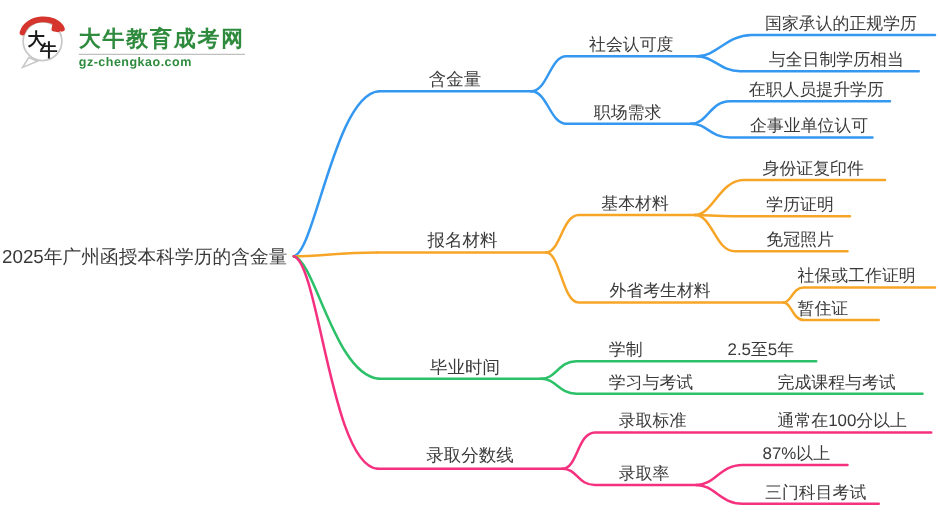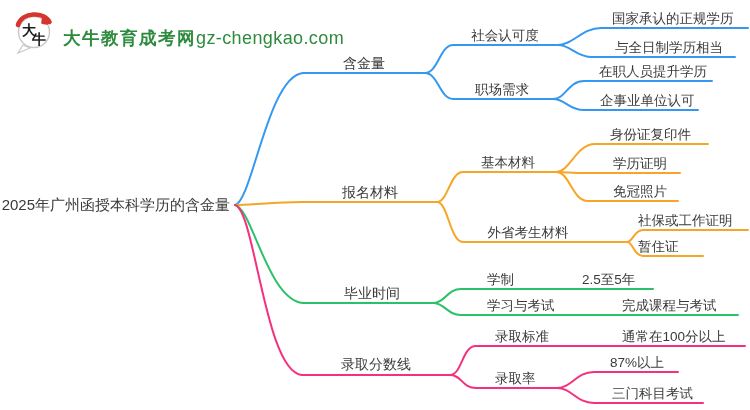--- a/index.html
+++ b/index.html
@@ -13,24 +13,24 @@
     font-family:"Liberation Sans","DejaVu Sans",sans-serif;
   }
   .mindmap text.root{font-size:15px;}
   .mindmap text.l1{font-size:14px;}
   .mindmap text.l2{font-size:13.5px;}
   .mindmap text.leaf{font-size:13.5px;}
   .branch-lines{fill:none;stroke-width:2;stroke-linecap:round;stroke-linejoin:round;}
   
   .logo{position:absolute;left:13px;top:9px;display:flex;align-items:center;gap:8px;z-index:2;}
   .logo-icon{width:42px;height:46px;flex:0 0 auto;}
-  .logo-text{display:flex;flex-direction:row;margin-top:12px;}
+  .logo-text{display:flex;flex-direction:column;margin-top:12px;}
   .logo-title{font-size:17.5px;font-weight:bold;letter-spacing:1.5px;line-height:1.15;}
   .logo-divider{height:1px;background:#bfbfbf;margin:2px 0 1px 0;}
-  .logo-url{font-size:18px;font-weight:normal;letter-spacing:0.4px;}
+  .logo-url{font-size:10px;font-weight:bold;letter-spacing:0.4px;}
 </style>
 </head>
 <body>
 
 <div class="stage">
 
   <div class="logo">
     <div class="logo-icon">
       <svg width="42" height="46" viewBox="0 0 42 46">
         <path d="M10,36 L5,44 L17,39 Z" fill="#ffffff" stroke="#c8c8c8" stroke-width="1.2"></path>

